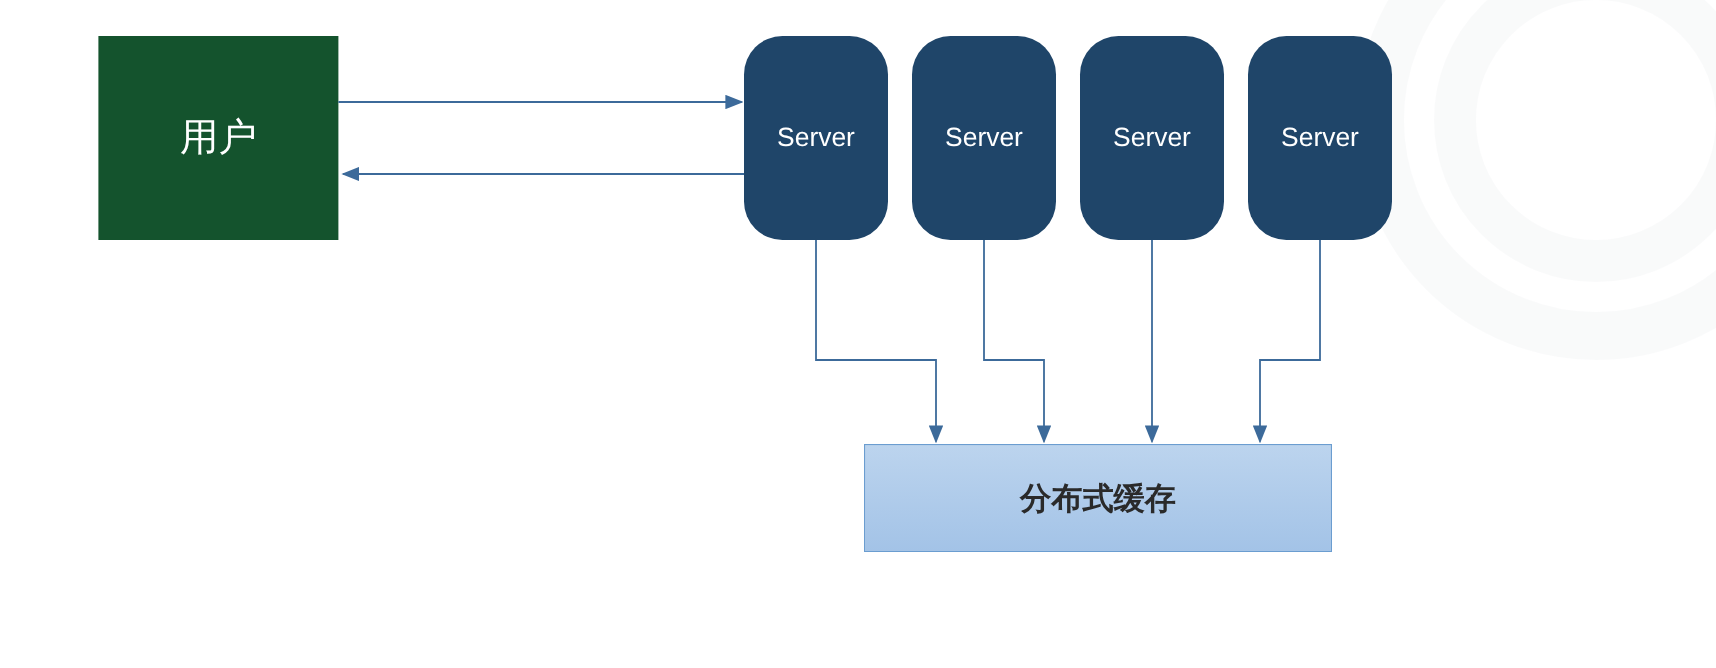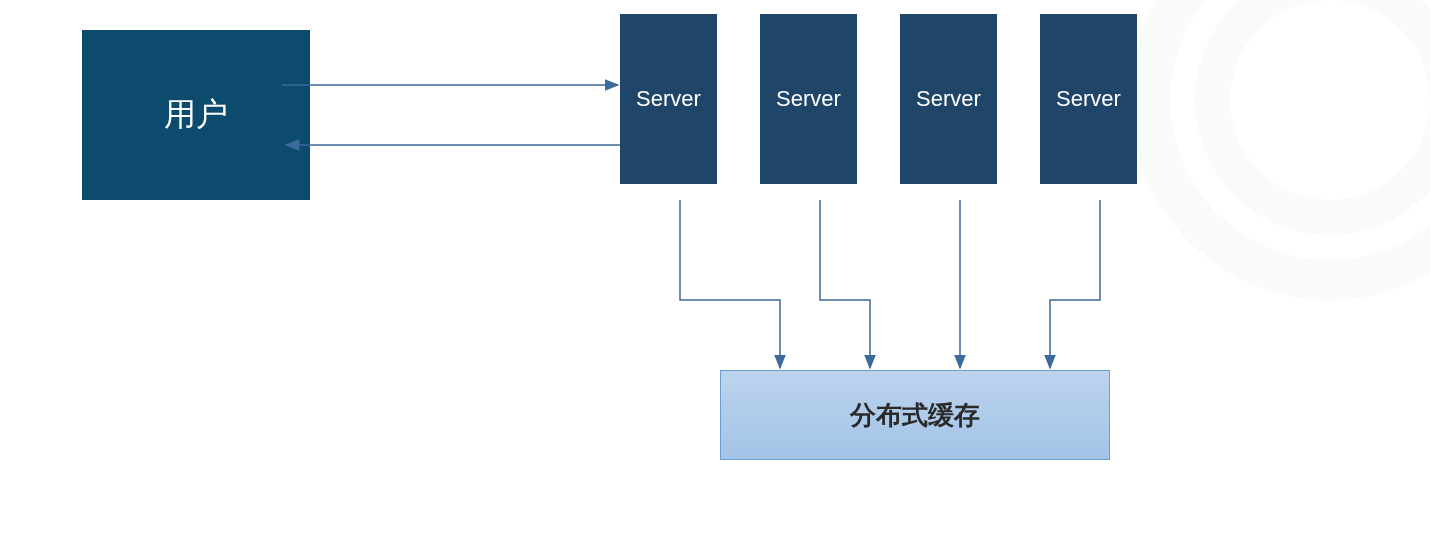--- a/index.html
+++ b/index.html
@@ -33,42 +33,43 @@
       transform: translate(-50%, -50%);
       width: 200px;
       height: 200px;
       border: 35px solid #f5f6f7;
       border-radius: 50%;
     }
     .user-box {
       position: absolute;
       left: 82px;
       top: 30px;
-      width: 228px;
+      width: 200px;
       height: 170px;
-      background: #0c4a6e;
+      background: #14532d;
       display: flex;
       align-items: center;
       justify-content: center;
       color: #ffffff;
       font-size: 32px;
       font-weight: 400;
     }
     .server-box {
       position: absolute;
-      top: 14px;
-      width: 97px;
+      top: 30px;
+      width: 120px;
       height: 170px;
       background: #1f4569;
       display: flex;
       align-items: center;
       justify-content: center;
       color: #ffffff;
       font-size: 22px;
       font-weight: 400;
+      border-radius: 32px;
     }
     .server-1 { left: 620px; }
     .server-2 { left: 760px; }
     .server-3 { left: 900px; }
     .server-4 { left: 1040px; }
     .cache-box {
       position: absolute;
       left: 720px;
       top: 370px;
       width: 390px;

